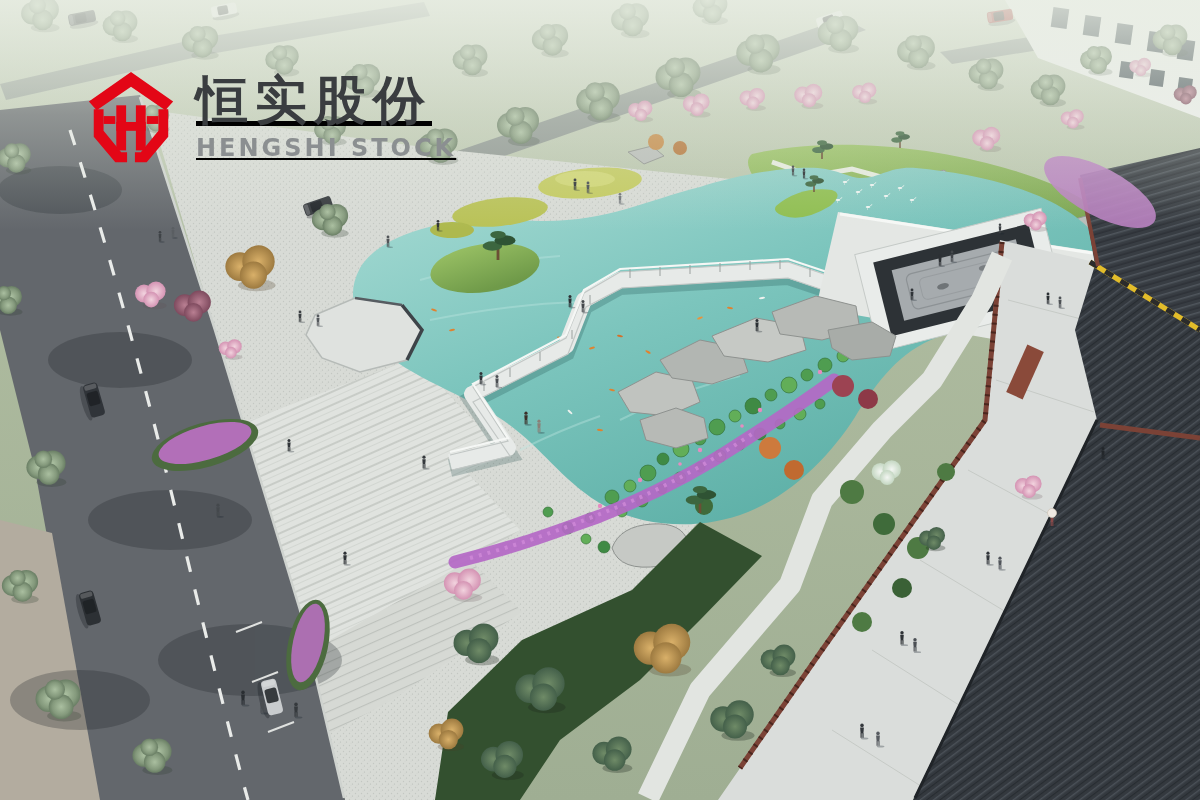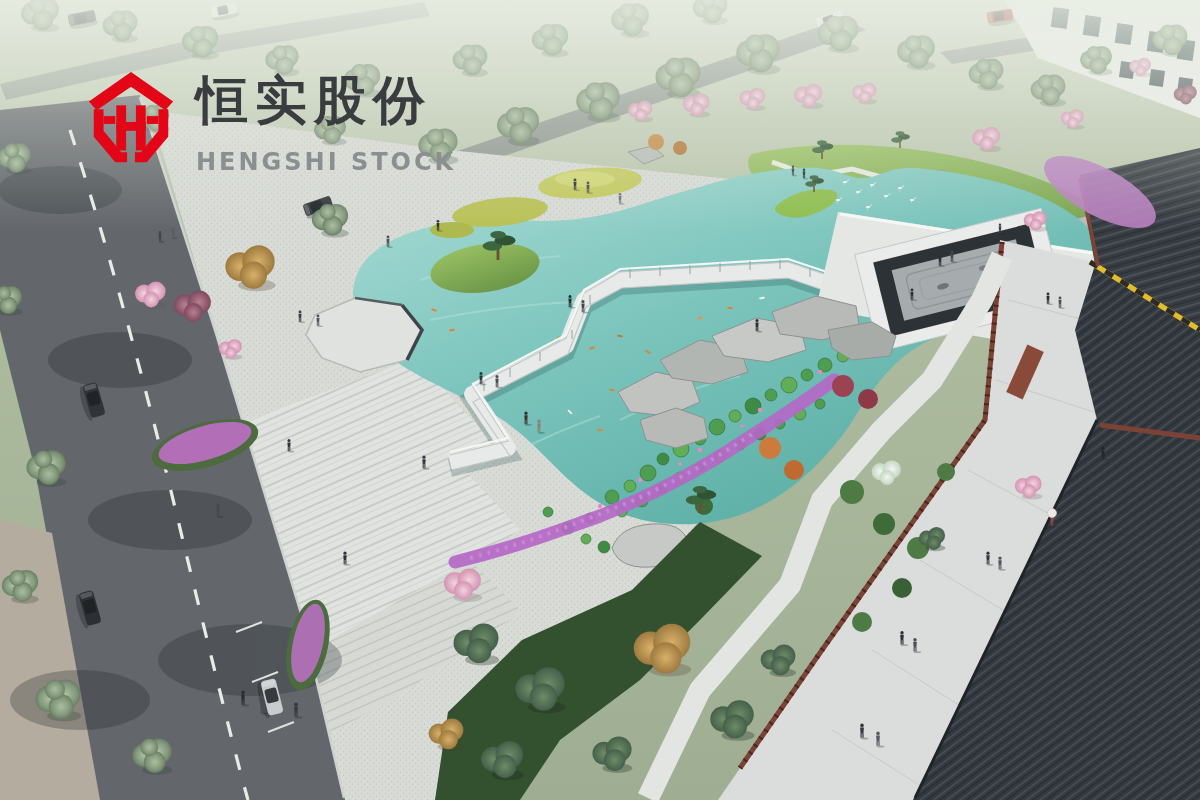--- a/index.html
+++ b/index.html
@@ -1,24 +1,24 @@
 <!DOCTYPE html>
 <html><head>
 <meta charset="utf-8">
 <style>
   html,body{margin:0;padding:0;background:#202328;}
   .stage{position:relative;width:1200px;height:800px;overflow:hidden;
          font-family:"DejaVu Sans","Liberation Sans",sans-serif;}
   .stage svg.scene{position:absolute;left:0;top:0;}
-  .logo{position:absolute;left:82px;top:68px;display:flex;align-items:flex-start;gap:16px;}
+  .logo{position:absolute;left:82px;top:68px;display:flex;align-items:flex-start;gap:16px;text-decoration:underline;}
   .logo-emblem{width:98px;height:106px;flex:0 0 auto;}
   .logo-text{display:flex;flex-direction:column;}
   .logo-cn{font-size:52px;font-weight:900;letter-spacing:7px;color:#3a3d40;line-height:1.25;
            font-family:"DejaVu Sans",sans-serif;}
-  .logo-en{font-size:24px;font-weight:700;letter-spacing:3px;color:#8b8f91;margin-top:15px;}
+  .logo-en{font-size:24px;font-weight:700;letter-spacing:3px;color:#8b8f91;margin-top:1px;}
 </style>
 </head>
 <body>
 
 <div class="stage">
 <svg class="scene" width="1200" height="800" viewBox="0 0 1200 800">
   <defs>
     <linearGradient id="gField" x1="0" y1="0" x2="0" y2="1">
       <stop offset="0" stop-color="#cfd8c6"></stop>
           <stop offset="0.35" stop-color="#aebb9f"></stop>

